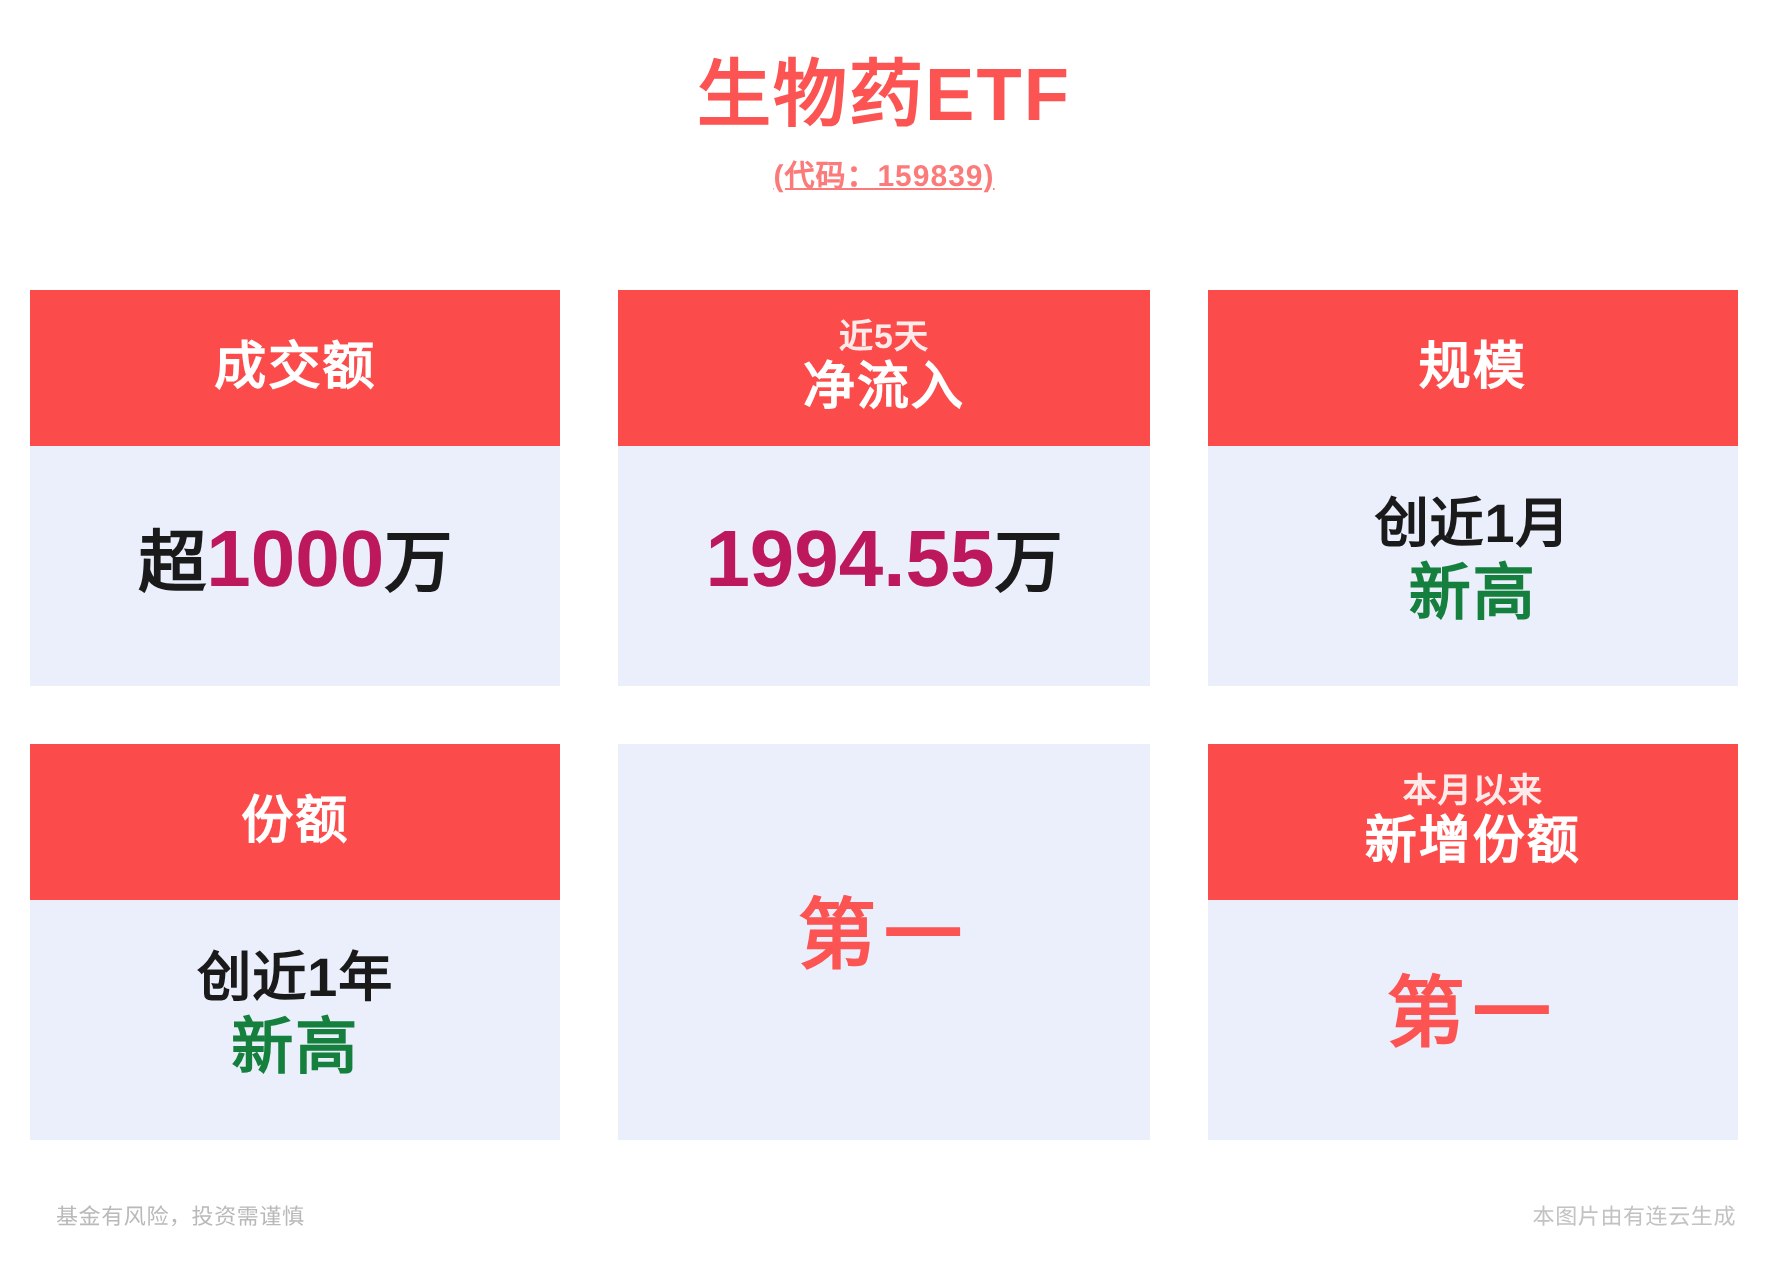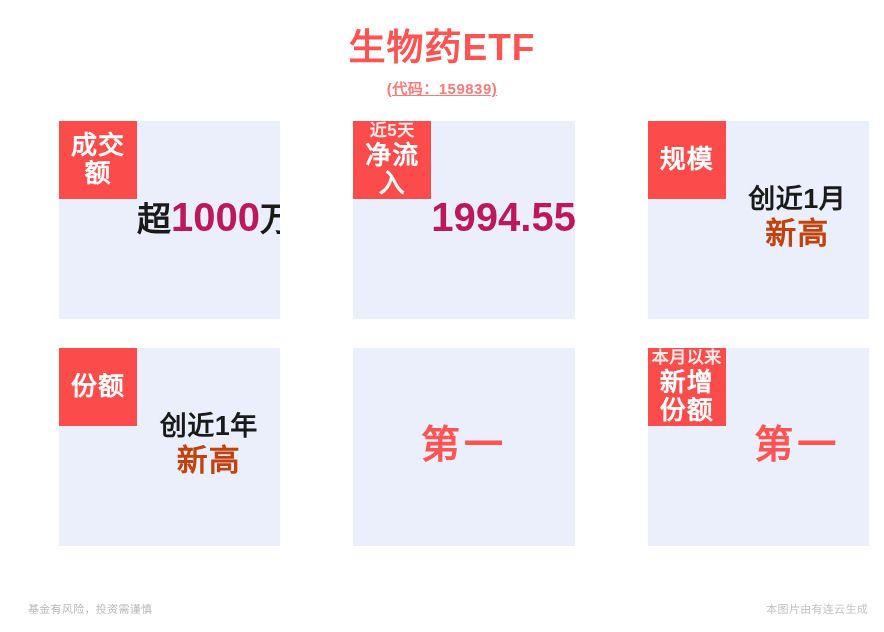--- a/index.html
+++ b/index.html
@@ -17,20 +17,21 @@
   }
 
   .poster {
     position: relative;
     width: 884px;
     height: 632px;
     box-sizing: border-box;
     display: flex;
     flex-direction: column;
     background: #ffffff;
+    gap: 24px;
   }
 
   
   .header {
     padding-top: 26px;
     text-align: center;
     flex: 0 0 auto;
   }
   .poster-title {
     font-size: 37px;
@@ -56,24 +57,23 @@
     display: grid;
     grid-template-columns: repeat(3, 1fr);
     grid-template-rows: repeat(2, 198px);
     column-gap: 29px;
     row-gap: 29px;
     flex: 0 0 auto;
   }
 
   .stat-card {
     display: flex;
-    flex-direction: row;
+    flex-direction: column;
     background: #eaeffb;
     overflow: hidden;
-    margin-left: 44px;
   }
 
   .card-head {
     height: 78px;
     flex: 0 0 78px;
     background: #fc4b4b;
     color: #ffffff;
     display: flex;
     flex-direction: column;
     align-items: center;
@@ -112,21 +112,21 @@
   }
   .body-line1 {
     font-size: 27px;
     font-weight: bold;
     color: #1a1a1a;
     letter-spacing: 0.5px;
   }
   .body-line2 {
     font-size: 31px;
     font-weight: bold;
-    color: #c2410c;
+    color: #15803d;
     letter-spacing: 1px;
     margin-top: 2px;
   }
   
   .body-value {
     font-size: 34px;
     font-weight: bold;
     color: #1a1a1a;
     letter-spacing: 0px;
     white-space: nowrap;

